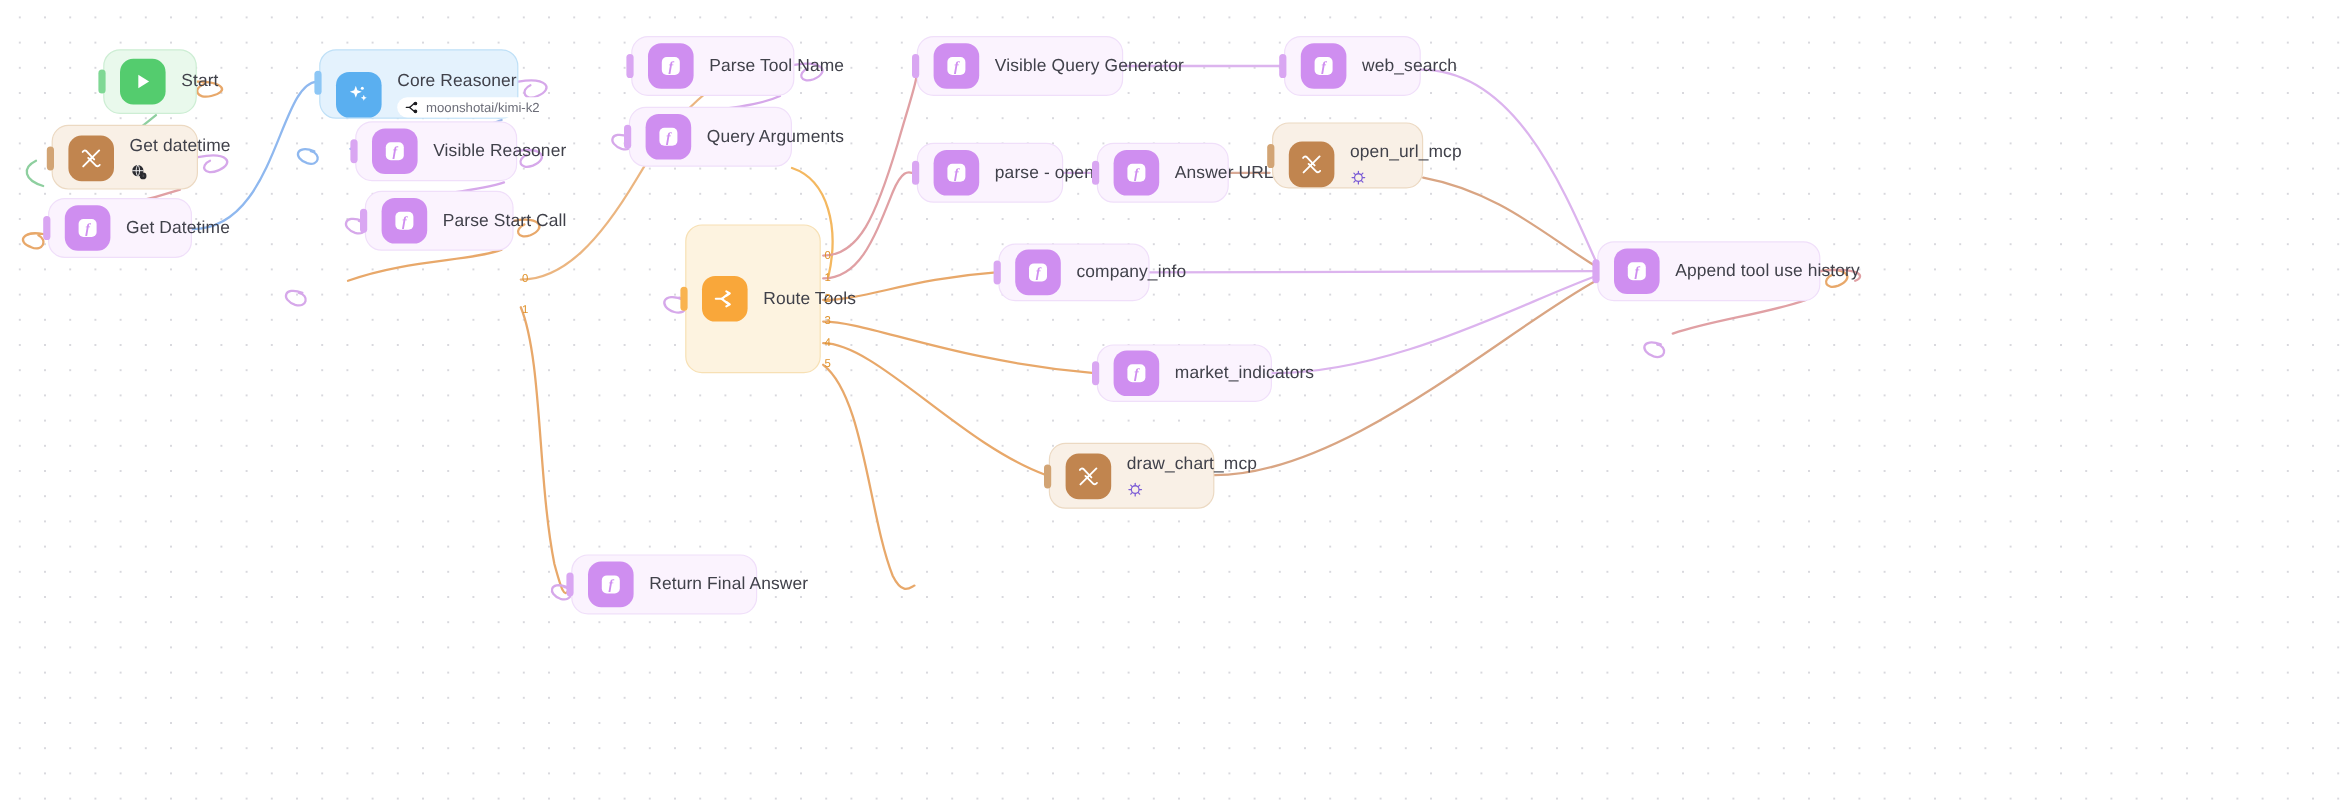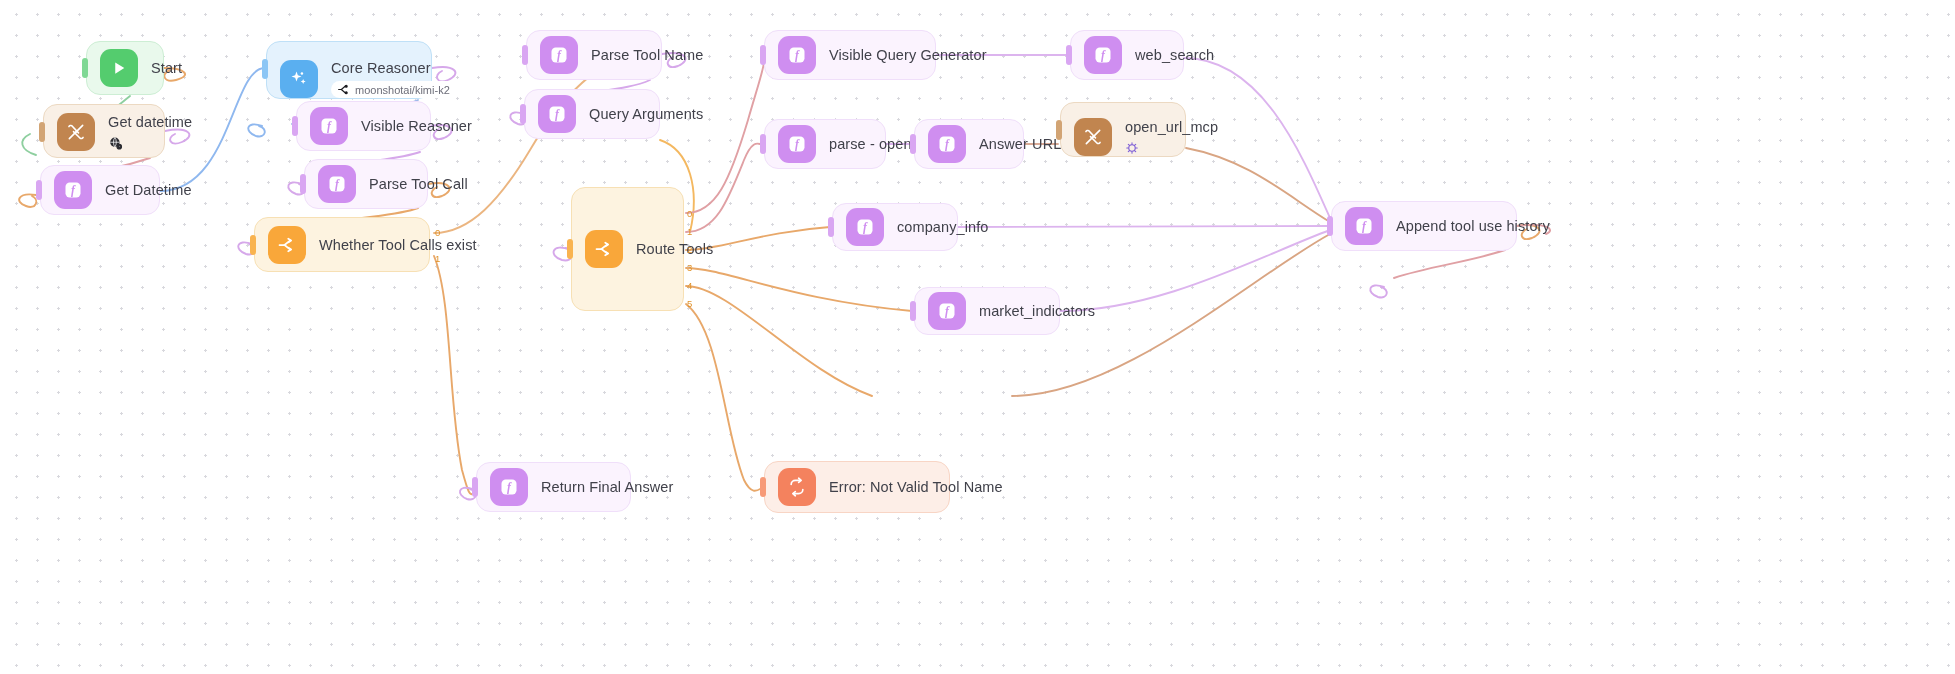--- a/index.html
+++ b/index.html
@@ -237,80 +237,65 @@
 
   <div class="node n-func" style="left:304px;top:159px;width:124px;height:50px;">
     <span class="port-in"></span>
     <span class="ico">
       <svg width="20" height="20" viewBox="0 0 24 24">
           <rect x="3" y="3" width="18" height="18" rx="5" fill="#ffffff"></rect>
           <text x="12" y="17" font-family="Liberation Serif, serif" font-style="italic" font-size="14" font-weight="bold" fill="#cf8ef0" text-anchor="middle">f</text>
         </svg>
     </span>
     <div class="txtwrap">
-        <span class="label">Parse Tool Call</span>
-      </div>
-  </div>
-
-  <div class="node n-switch" style="left:254px;top:217px;width:176px;height:55px;">
+        <span class="label">Parse Start Call</span>
+      </div>
+  </div>
+
+  <span class="outport" style="left:435px;top:227px;">0</span>
+  <span class="outport" style="left:435px;top:253px;">1</span>
+
+  <div class="node n-func" style="left:526px;top:30px;width:136px;height:50px;">
+    <span class="port-in"></span>
+    <span class="ico">
+      <svg width="20" height="20" viewBox="0 0 24 24">
+          <rect x="3" y="3" width="18" height="18" rx="5" fill="#ffffff"></rect>
+          <text x="12" y="17" font-family="Liberation Serif, serif" font-style="italic" font-size="14" font-weight="bold" fill="#cf8ef0" text-anchor="middle">f</text>
+        </svg>
+    </span>
+    <div class="txtwrap">
+        <span class="label">Parse Tool Name</span>
+      </div>
+  </div>
+
+  <div class="node n-func" style="left:524px;top:89px;width:136px;height:50px;">
+    <span class="port-in"></span>
+    <span class="ico">
+      <svg width="20" height="20" viewBox="0 0 24 24">
+          <rect x="3" y="3" width="18" height="18" rx="5" fill="#ffffff"></rect>
+          <text x="12" y="17" font-family="Liberation Serif, serif" font-style="italic" font-size="14" font-weight="bold" fill="#cf8ef0" text-anchor="middle">f</text>
+        </svg>
+    </span>
+    <div class="txtwrap">
+        <span class="label">Query Arguments</span>
+      </div>
+  </div>
+
+  <div class="node n-switch" style="left:571px;top:187px;width:113px;height:124px;">
     <span class="port-in"></span>
     <span class="ico">
       <svg width="20" height="20" viewBox="0 0 24 24" fill="none" stroke="#ffffff" stroke-width="2.1" stroke-linecap="round" stroke-linejoin="round">
         <path d="M3 12 H9"></path>
           <path d="M9 12 L16 6.5"></path>
           <path d="M9 12 L16 17.5"></path>
         <path d="M13.5 4.5 L17 6.5 L13.8 8.8"></path>
           <path d="M13.8 15.2 L17 17.5 L13.5 19.5"></path>
       </svg>
     </span>
     <div class="txtwrap">
-        <span class="label">Whether Tool Calls exist</span>
-      </div>
-  </div>
-  <span class="outport" style="left:435px;top:227px;">0</span>
-  <span class="outport" style="left:435px;top:253px;">1</span>
-
-  <div class="node n-func" style="left:526px;top:30px;width:136px;height:50px;">
-    <span class="port-in"></span>
-    <span class="ico">
-      <svg width="20" height="20" viewBox="0 0 24 24">
-          <rect x="3" y="3" width="18" height="18" rx="5" fill="#ffffff"></rect>
-          <text x="12" y="17" font-family="Liberation Serif, serif" font-style="italic" font-size="14" font-weight="bold" fill="#cf8ef0" text-anchor="middle">f</text>
-        </svg>
-    </span>
-    <div class="txtwrap">
-        <span class="label">Parse Tool Name</span>
-      </div>
-  </div>
-
-  <div class="node n-func" style="left:524px;top:89px;width:136px;height:50px;">
-    <span class="port-in"></span>
-    <span class="ico">
-      <svg width="20" height="20" viewBox="0 0 24 24">
-          <rect x="3" y="3" width="18" height="18" rx="5" fill="#ffffff"></rect>
-          <text x="12" y="17" font-family="Liberation Serif, serif" font-style="italic" font-size="14" font-weight="bold" fill="#cf8ef0" text-anchor="middle">f</text>
-        </svg>
-    </span>
-    <div class="txtwrap">
-        <span class="label">Query Arguments</span>
-      </div>
-  </div>
-
-  <div class="node n-switch" style="left:571px;top:187px;width:113px;height:124px;">
-    <span class="port-in"></span>
-    <span class="ico">
-      <svg width="20" height="20" viewBox="0 0 24 24" fill="none" stroke="#ffffff" stroke-width="2.1" stroke-linecap="round" stroke-linejoin="round">
-        <path d="M3 12 H9"></path>
-          <path d="M9 12 L16 6.5"></path>
-          <path d="M9 12 L16 17.5"></path>
-        <path d="M13.5 4.5 L17 6.5 L13.8 8.8"></path>
-          <path d="M13.8 15.2 L17 17.5 L13.5 19.5"></path>
-      </svg>
-    </span>
-    <div class="txtwrap">
         <span class="label">Route Tools</span>
       </div>
   </div>
   <span class="outport" style="left:687px;top:208px;">0</span>
   <span class="outport" style="left:687px;top:226px;">1</span>
   <span class="outport" style="left:687px;top:244px;">2</span>
   <span class="outport" style="left:687px;top:262px;">3</span>
   <span class="outport" style="left:687px;top:280px;">4</span>
   <span class="outport" style="left:687px;top:298px;">5</span>
 
@@ -372,73 +357,79 @@
       <svg width="20" height="20" viewBox="0 0 24 24">
           <rect x="3" y="3" width="18" height="18" rx="5" fill="#ffffff"></rect>
           <text x="12" y="17" font-family="Liberation Serif, serif" font-style="italic" font-size="14" font-weight="bold" fill="#cf8ef0" text-anchor="middle">f</text>
         </svg>
     </span>
     <div class="txtwrap">
         <span class="label">market_indicators</span>
       </div>
   </div>
 
-
-  <div class="node n-loop" style="left:764px;top:461px;width:186px;height:52px;">
-    <span class="port-in"></span>
-    <span class="ico">
-      <svg width="20" height="20" viewBox="0 0 24 24" fill="none" stroke="#ffffff" stroke-width="2" stroke-linecap="round" stroke-linejoin="round">
-        <path d="M5 9 a5 5 0 0 1 5 -5 h6"></path>
-          <path d="M14 1.5 L17 4 L14 6.5"></path>
-        <path d="M19 15 a5 5 0 0 1 -5 5 H8"></path>
-          <path d="M10 17.5 L7 20 L10 22.5"></path>
-      </svg>
-    </span>
-    <div class="txtwrap">
-        <span class="label">Error: Not Valid Tool Name</span>
-      </div>
-  </div>
-
-  <div class="node n-func" style="left:914px;top:119px;width:110px;height:50px;">
-    <span class="port-in"></span>
-    <span class="ico">
-      <svg width="20" height="20" viewBox="0 0 24 24">
-          <rect x="3" y="3" width="18" height="18" rx="5" fill="#ffffff"></rect>
-          <text x="12" y="17" font-family="Liberation Serif, serif" font-style="italic" font-size="14" font-weight="bold" fill="#cf8ef0" text-anchor="middle">f</text>
-        </svg>
-    </span>
-    <div class="txtwrap">
-        <span class="label">Answer URL</span>
-      </div>
-  </div>
-
-  <div class="node n-func" style="left:1070px;top:30px;width:114px;height:50px;">
-    <span class="port-in"></span>
-    <span class="ico">
-      <svg width="20" height="20" viewBox="0 0 24 24">
-          <rect x="3" y="3" width="18" height="18" rx="5" fill="#ffffff"></rect>
-          <text x="12" y="17" font-family="Liberation Serif, serif" font-style="italic" font-size="14" font-weight="bold" fill="#cf8ef0" text-anchor="middle">f</text>
-        </svg>
-    </span>
-    <div class="txtwrap">
-        <span class="label">web_search</span>
-      </div>
-  </div>
-
-  <div class="node n-tool" style="left:1060px;top:102px;width:126px;height:55px;align-items:flex-end;padding-top:20px;">
+  <div class="node n-tool" style="left:874px;top:369px;width:138px;height:55px;align-items:flex-start;padding-top:8px;">
     <span class="port-in" style="top:27px;"></span>
     <span class="ico">
       <svg width="20" height="20" viewBox="0 0 24 24" fill="none" stroke="#ffffff" stroke-width="1.9" stroke-linecap="round" stroke-linejoin="round">
         <path d="M4 20 L13 11"></path>
           <path d="M20 4 L11 13"></path>
         <path d="M3.5 5.5 a2.5 2.5 0 0 1 3.5 -1 L15 13"></path>
         <path d="M20.5 18.5 a2.5 2.5 0 0 1 -3.5 1 L9 11.5"></path>
       </svg>
     </span>
     <div class="txtwrap" style="margin-top:1px;">
+      <span class="label">draw_chart_mcp</span>
+      <span class="mcpdot">
+        <svg width="14" height="14" viewBox="0 0 24 24" fill="none" stroke="#7c5cd6" stroke-width="1.8" stroke-linecap="round">
+          <circle cx="12" cy="12" r="5.5"></circle>
+          <path d="M12 3 v3 M12 18 v3 M3 12 h3 M18 12 h3 M5.6 5.6 l2.1 2.1 M16.3 16.3 l2.1 2.1 M18.4 5.6 l-2.1 2.1 M7.7 16.3 l-2.1 2.1"></path>
+        </svg>
+      </span>
+    </div>
+  </div>
+
+
+  <div class="node n-func" style="left:914px;top:119px;width:110px;height:50px;">
+    <span class="port-in"></span>
+    <span class="ico">
+      <svg width="20" height="20" viewBox="0 0 24 24">
+          <rect x="3" y="3" width="18" height="18" rx="5" fill="#ffffff"></rect>
+          <text x="12" y="17" font-family="Liberation Serif, serif" font-style="italic" font-size="14" font-weight="bold" fill="#cf8ef0" text-anchor="middle">f</text>
+        </svg>
+    </span>
+    <div class="txtwrap">
+        <span class="label">Answer URL</span>
+      </div>
+  </div>
+
+  <div class="node n-func" style="left:1070px;top:30px;width:114px;height:50px;">
+    <span class="port-in"></span>
+    <span class="ico">
+      <svg width="20" height="20" viewBox="0 0 24 24">
+          <rect x="3" y="3" width="18" height="18" rx="5" fill="#ffffff"></rect>
+          <text x="12" y="17" font-family="Liberation Serif, serif" font-style="italic" font-size="14" font-weight="bold" fill="#cf8ef0" text-anchor="middle">f</text>
+        </svg>
+    </span>
+    <div class="txtwrap">
+        <span class="label">web_search</span>
+      </div>
+  </div>
+
+  <div class="node n-tool" style="left:1060px;top:102px;width:126px;height:55px;align-items:flex-end;padding-top:20px;">
+    <span class="port-in" style="top:27px;"></span>
+    <span class="ico">
+      <svg width="20" height="20" viewBox="0 0 24 24" fill="none" stroke="#ffffff" stroke-width="1.9" stroke-linecap="round" stroke-linejoin="round">
+        <path d="M4 20 L13 11"></path>
+          <path d="M20 4 L11 13"></path>
+        <path d="M3.5 5.5 a2.5 2.5 0 0 1 3.5 -1 L15 13"></path>
+        <path d="M20.5 18.5 a2.5 2.5 0 0 1 -3.5 1 L9 11.5"></path>
+      </svg>
+    </span>
+    <div class="txtwrap" style="margin-top:1px;">
       <span class="label">open_url_mcp</span>
       <span class="mcpdot">
         <svg width="14" height="14" viewBox="0 0 24 24" fill="none" stroke="#7c5cd6" stroke-width="1.8" stroke-linecap="round">
           <circle cx="12" cy="12" r="5.5"></circle>
           <path d="M12 3 v3 M12 18 v3 M3 12 h3 M18 12 h3 M5.6 5.6 l2.1 2.1 M16.3 16.3 l2.1 2.1 M18.4 5.6 l-2.1 2.1 M7.7 16.3 l-2.1 2.1"></path>
         </svg>
       </span>
     </div>
   </div>
 

